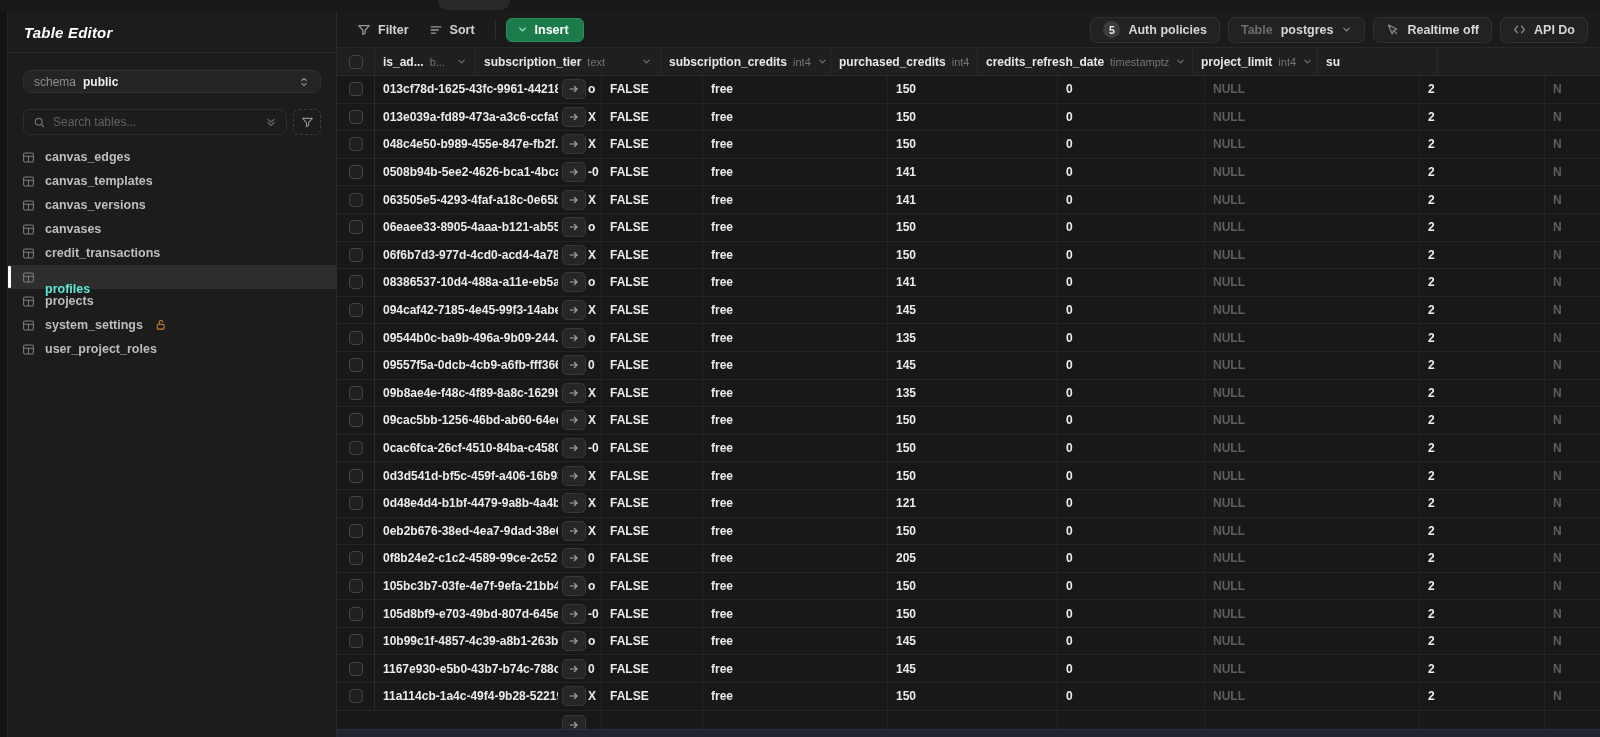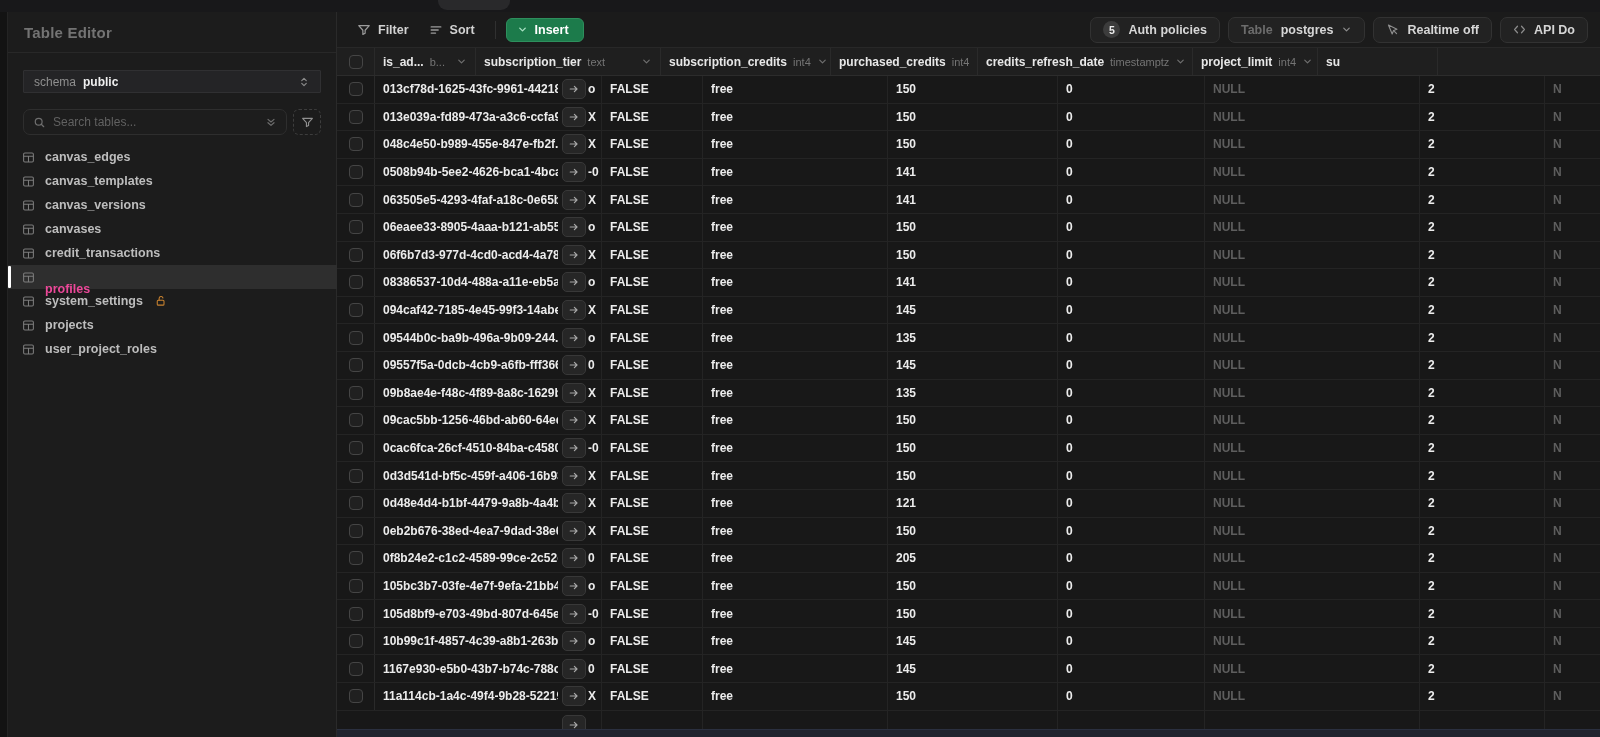--- a/index.html
+++ b/index.html
@@ -9,24 +9,24 @@
   .tab-remnant { position:absolute; left:438px; top:0; width:72px; height:10px;
                  background:#29292b; border-radius:0 0 9px 9px; }
   .content { display:flex; height:725px; }
 
   
   .rail { width:8px; background:#131313; border-right:1px solid #242424; flex:none; }
   .sidebar { width:329px; flex:none; background:#1c1c1c; border-right:1px solid #2a2a2a;
              display:flex; flex-direction:column; }
   .side-header { height:41px; display:flex; align-items:center; padding:0 16px;
                  border-bottom:1px solid #282828; flex:none; }
-  .side-header h1 { font-size:15px; font-weight:700; color:#737373; letter-spacing:.2px; }
+  .side-header h1 { font-size:15px; font-weight:700; color:#ffffff; letter-spacing:.2px;font-style:italic; }
   .side-controls { padding:17px 15px 0 15px; }
   .select-btn, .newtable-btn { width:100%; height:23px; display:flex; align-items:center; gap:7px;
-      background:#242426; border:1px solid #303032; border-radius:1px; padding:0 10px;
+      background:#242426; border:1px solid #303032; border-radius:8px; padding:0 10px;
       color:#e6e6e6; font-size:12px; cursor:pointer; font-family:inherit; }
   .newtable-btn { margin-top:4px; }
   .select-btn .muted { color:#8f8f8f; }
   .select-btn b, .newtable-btn b { font-weight:700; color:#efefef; }
   .select-btn .updown { margin-left:auto; color:#8a8a8a; display:flex; }
   .plus { color:#9a9a9a; display:flex; }
   .search-row { display:flex; gap:6px; margin-top:16px; }
   .search-box { flex:1; height:26px; display:flex; align-items:center; gap:7px;
       border:1px solid #2e2e2e; background:#1d1d1d; border-radius:7px; padding:0 9px; }
   .search-box input { flex:1; background:transparent; border:none; outline:none;
@@ -34,21 +34,21 @@
   .search-box input::placeholder { color:#616161; }
   .search-box .mag, .search-box .dbl { color:#6e6e6e; display:flex; }
   .filter-dashed { width:28px; height:26px; flex:none; border:1px dashed #3d3d3d; border-radius:6px;
       background:transparent; color:#8f8f8f; display:flex; align-items:center; justify-content:center; cursor:pointer; }
   .table-list { margin:10px 0 0 -15px; width:329px; }
   .side-item { height:24px; display:flex; align-items:center; gap:10px; padding-left:14px;
                cursor:pointer; position:relative; }
   .side-item .ticon { color:#7c7c7c; display:flex; flex:none; }
   .side-item .lbl { font-size:12.5px; font-weight:600; color:#bdbdbd; }
   .side-item.selected { background:#2e2e2e; }
-  .side-item.selected .lbl { color:#ec4899;margin-top:24px; }
+  .side-item.selected .lbl { color:#5eead4;margin-top:24px; }
   .side-item.selected::before { content:""; position:absolute; left:0; top:1px; bottom:1px;
       width:3px; background:var(--sel-white); border-radius:1px; }
   .side-item .lock { color:var(--amber); display:flex; margin-left:2px; }
 
   
   .main { flex:1; display:flex; flex-direction:column; min-width:0; background:#171717; }
   .toolbar { height:36px; flex:none; display:flex; align-items:center; padding:0 12px 0 10px;
              background:#1b1b1b; border-bottom:1px solid #282828; }
   .tb-btn { display:flex; align-items:center; gap:7px; background:transparent; border:none;
             color:#d2d2d2; font-size:12.5px; font-weight:600; padding:5px 10px; cursor:pointer;
@@ -209,37 +209,37 @@
        <span class="lbl">profiles</span>
 
      </div>
           <div class="side-item">
        <span class="ticon">
               <svg width="13" height="13" viewBox="0 0 16 16" fill="none" stroke="currentColor" stroke-width="1.3">
                 <rect x="2" y="2.5" width="12" height="11" rx="1.5"></rect>
                 <path d="M2 6.5h12M8 6.5v7"></path>
               </svg>
             </span>
-       <span class="lbl">system_settings</span>
-       <span class="lock">
-              <svg width="12" height="12" viewBox="0 0 16 16" fill="none" stroke="currentColor" stroke-width="1.4" stroke-linecap="round">
-                <rect x="3" y="7" width="9" height="6.5" rx="1.3"></rect>
-                <path d="M5.5 7V4.8A2.6 2.6 0 0 1 10.6 4"></path>
-              </svg>
-            </span>
+       <span class="lbl">projects</span>
+
      </div>
           <div class="side-item">
        <span class="ticon">
               <svg width="13" height="13" viewBox="0 0 16 16" fill="none" stroke="currentColor" stroke-width="1.3">
                 <rect x="2" y="2.5" width="12" height="11" rx="1.5"></rect>
                 <path d="M2 6.5h12M8 6.5v7"></path>
               </svg>
             </span>
-       <span class="lbl">projects</span>
-
+       <span class="lbl">system_settings</span>
+       <span class="lock">
+              <svg width="12" height="12" viewBox="0 0 16 16" fill="none" stroke="currentColor" stroke-width="1.4" stroke-linecap="round">
+                <rect x="3" y="7" width="9" height="6.5" rx="1.3"></rect>
+                <path d="M5.5 7V4.8A2.6 2.6 0 0 1 10.6 4"></path>
+              </svg>
+            </span>
      </div>
           <div class="side-item">
        <span class="ticon">
               <svg width="13" height="13" viewBox="0 0 16 16" fill="none" stroke="currentColor" stroke-width="1.3">
                 <rect x="2" y="2.5" width="12" height="11" rx="1.5"></rect>
                 <path d="M2 6.5h12M8 6.5v7"></path>
               </svg>
             </span>
        <span class="lbl">user_project_roles</span>
 

